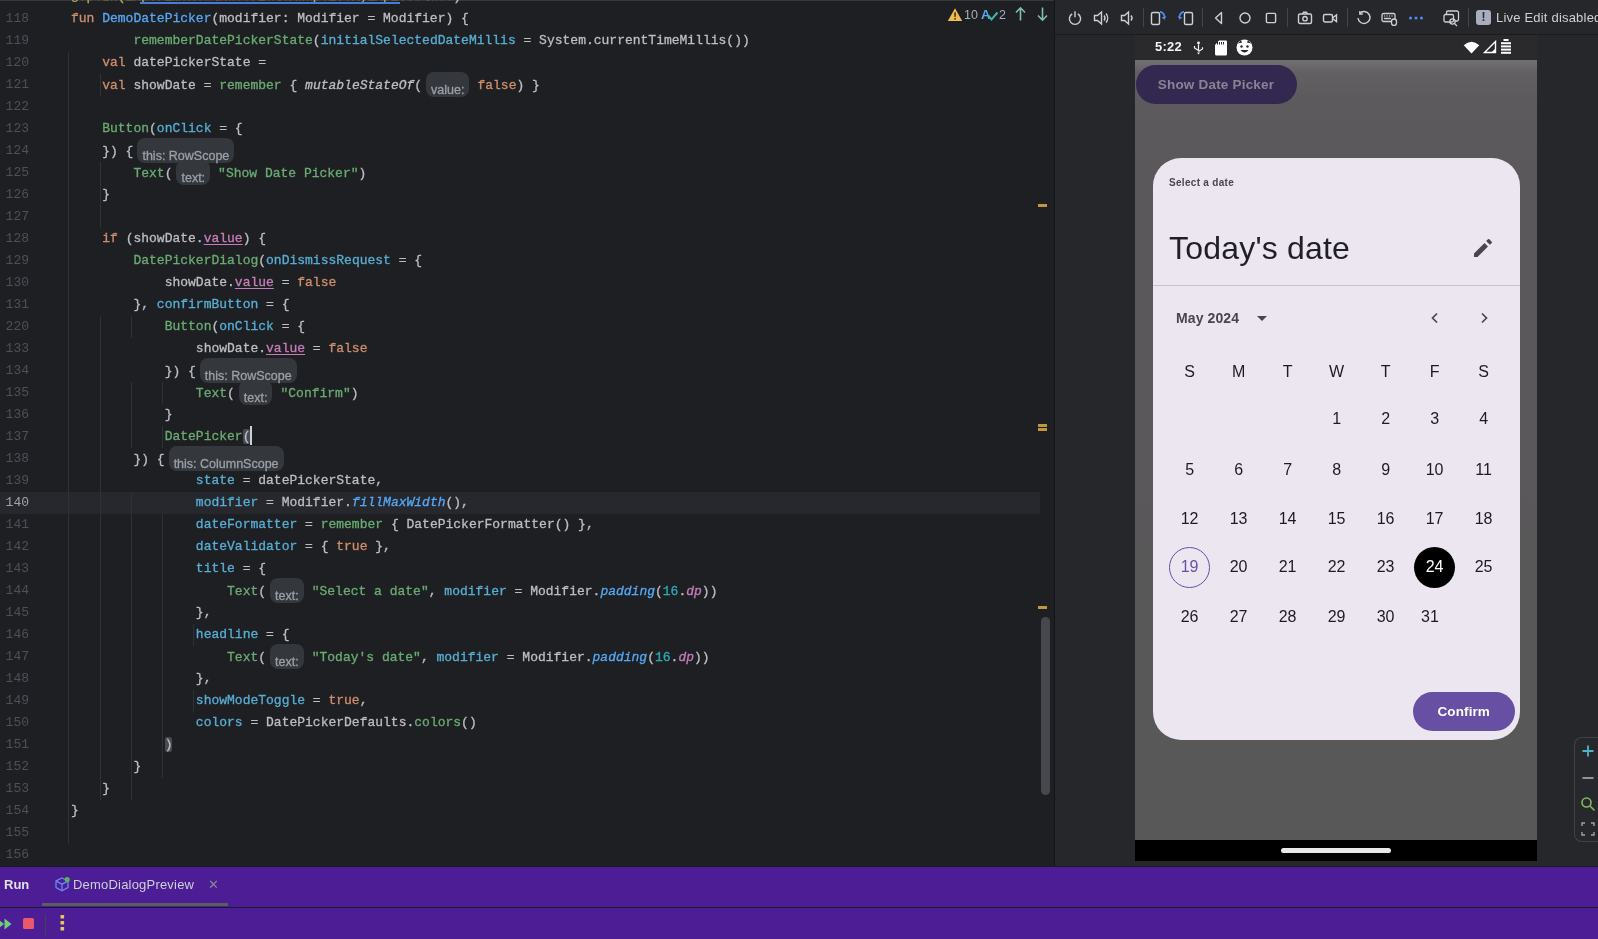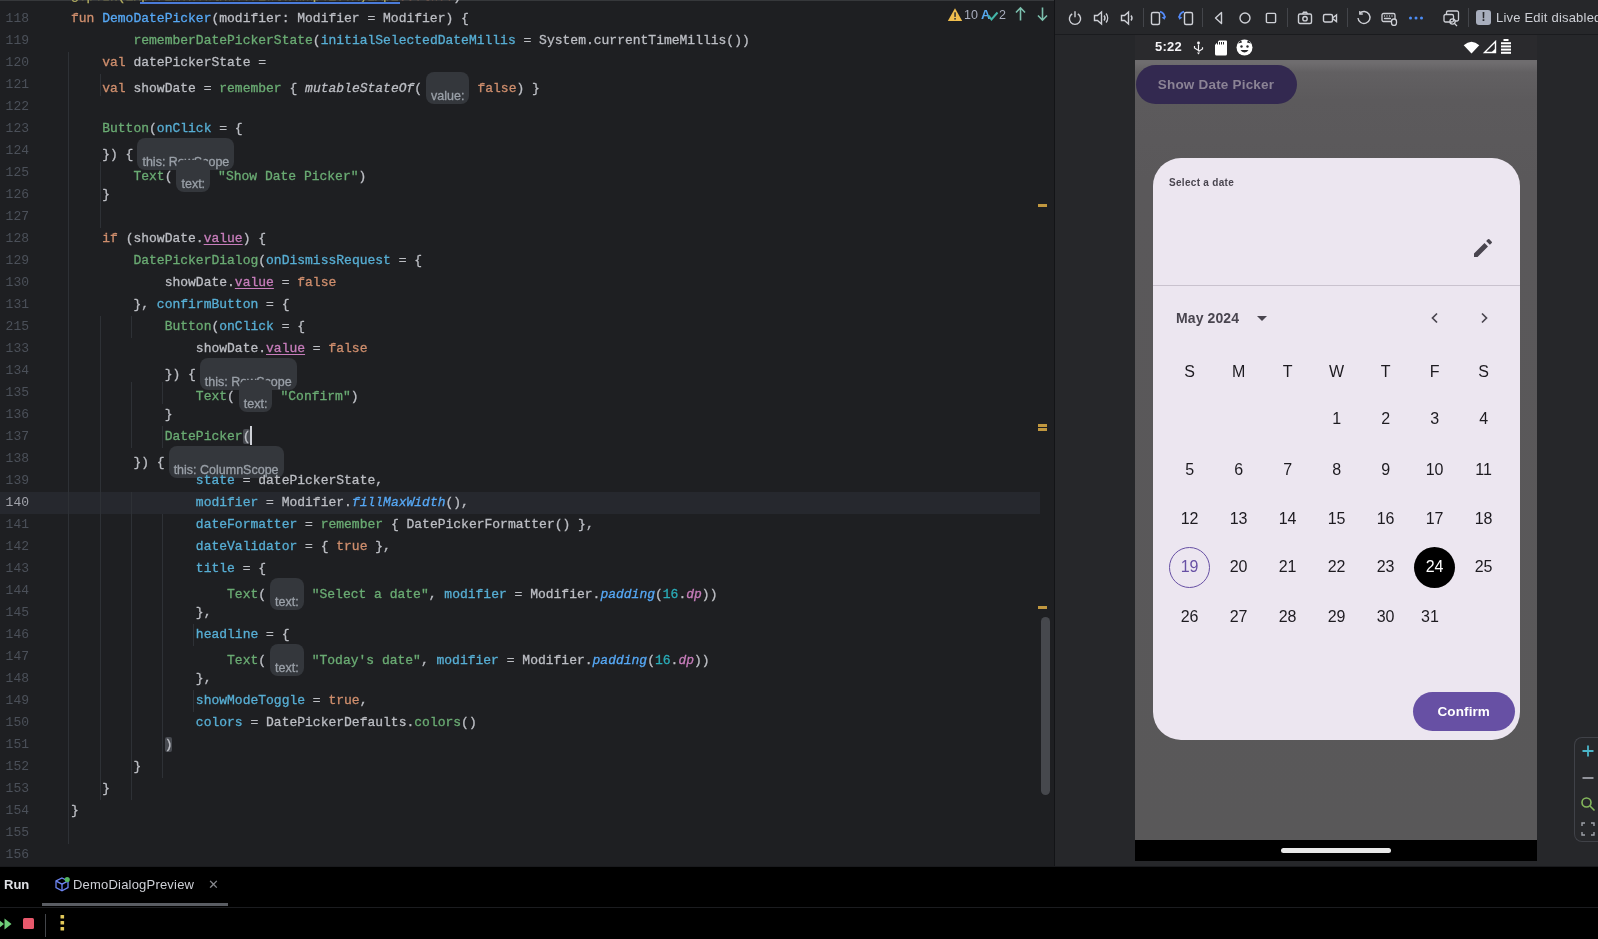--- a/index.html
+++ b/index.html
@@ -12,21 +12,21 @@
 #gut{position:absolute;left:0;top:-14px;width:29px;text-align:right;font:13px/22px "Liberation Mono",monospace;color:#4B5059}
 #gut div{height:22px}
 #code{position:absolute;left:71px;top:-14px;font:13px/22px "Liberation Mono",monospace;color:#BCBEC4;-webkit-text-stroke:0.3px}
 .cl{height:22px;white-space:pre}
 .k{color:#CF8E6D}.g{color:#6AAB73}.s{color:#6AAB73}.n{color:#57AED4}
 .p{color:#C77DBB;text-decoration:underline;text-underline-offset:2px}
 .nm{color:#2AACB8}.e{color:#56A8F5;font-style:italic}.dp{color:#C77DBB;font-style:italic}
 .a{color:#B3AE60}.mi{font-style:italic}.fd{color:#56A8F5}
 .bm{background:#474A50;border-radius:2px}
 .ch{display:inline-block;vertical-align:middle;margin:-2px 8px 0 4px;height:25px;line-height:16px;
- padding:16px 5px;border-radius:8px;background:#34373C;color:#9AA0A8;
+ padding:10px 5px;border-radius:8px;background:#34373C;color:#9AA0A8;
  font:12.5px/16px "Liberation Sans",sans-serif;font-style:normal}
 .crt{display:inline-block;vertical-align:middle;width:2px;height:19px;margin-top:-3px;background:#CED0D6}
 #l117u{position:absolute;left:140px;top:2px;width:260px;height:2px;background:#4A7BD8}
 
 .mark{position:absolute;left:1038px;width:9px;height:3px;background:#C0973F}
 #thumb{position:absolute;left:1041px;top:617px;width:9px;height:178px;background:#46484D;border-radius:5px}
 
 #vsep{position:absolute;left:1054px;top:0;width:1px;height:866px;background:#131417}
 
 #panel{position:absolute;left:1055px;top:0;width:543px;height:866px;background:#26272A}
@@ -48,21 +48,21 @@
 #dlg .hd{position:absolute;left:16.5px;top:64px;font-size:32px;color:#211F26;letter-spacing:.2px}
 #dlg .div1{position:absolute;left:0;top:127px;width:367.5px;height:1px;background:#C9C2CE}
 #dlg .mon{position:absolute;left:23.5px;top:151px;font-size:14px;font-weight:bold;color:#49454F;letter-spacing:.1px}
 .cell{position:absolute;width:49px;height:49px;text-align:center;font-size:16px;color:#1D1B20;display:flex;align-items:center;justify-content:center}
 #c19{border:1px solid #6750A4;border-radius:50%;color:#6750A4}
 #c24{background:#000000;border-radius:50%;color:#FFF}
 #confirm{position:absolute;left:260.5px;top:534px;width:101.5px;height:39.5px;border-radius:20px;background:#6750A4;color:#FFF;font-size:13.5px;font-weight:bold;text-align:center;line-height:39.5px;letter-spacing:.1px}
 
 #ztb{position:absolute;left:519px;top:737px;width:34px;height:105px;background:#27282B;border:1px solid #404248;border-radius:8px 0 0 8px;border-right:none}
 
-#run{position:absolute;left:0;top:866px;width:1598px;height:73px;background:#000000;border-top:1px solid #191A1D}
+#run{position:absolute;left:0;top:866px;width:1598px;height:73px;background:#4c1d95;border-top:1px solid #191A1D}
 #run .rl{position:absolute;left:4px;top:10px;font-weight:bold;font-size:13px;color:#DFE1E5}
 #run .tabt{position:absolute;left:73px;top:10px;font-size:13px;color:#CED0D6;letter-spacing:.2px}
 #run .x{position:absolute;left:208px;top:10px;font-size:13px;color:#87898E}
 #run .tabu{position:absolute;left:42px;top:36px;width:186px;height:3px;background:#5A5D63}
 #run .rsep{position:absolute;left:0;top:40px;width:1598px;height:1px;background:#1B1C1F}
 #run .vsep2{position:absolute;left:45px;top:47px;width:1px;height:23px;background:#43454A}
 .abs{position:absolute}
 svg{display:block}
 </style></head><body>
 <div id="app">
@@ -91,21 +91,21 @@
 <div>122</div>
 <div>123</div>
 <div>124</div>
 <div>125</div>
 <div>126</div>
 <div>127</div>
 <div>128</div>
 <div>129</div>
 <div>130</div>
 <div>131</div>
-<div>215</div>
+<div>220</div>
 <div>133</div>
 <div>134</div>
 <div>135</div>
 <div>136</div>
 <div>137</div>
 <div>138</div>
 <div>139</div>
 <div style="color:#A1A3AB">140</div>
 <div>141</div>
 <div>142</div>
@@ -312,20 +312,21 @@
           <path d="M10 10 L14.5 14.5"></path>
         </svg>
   <svg class="abs" style="left:6px;top:84px" width="14" height="14" viewBox="0 0 14 14" stroke="#9DA0A8" stroke-width="1.4" fill="none">
           <path d="M1 4 V1 H4 M10 1 H13 V4 M13 10 V13 H10 M4 13 H1 V10"></path>
         </svg>
  </div>
 </div>
 
 <div id="dlg">
  <div class="lbl">Select a date</div>
+ <div class="hd" style="top:71.5px;line-height:38px">Today's date</div>
  <svg class="abs" style="left:318.5px;top:78.5px" width="24" height="24" viewBox="0 0 24 24" fill="#49454F">
         <path d="M3 17.5 V21 h3.5 L17 10.5 13.5 7 Z M20.7 7.04 a1 1 0 0 0 0-1.41 L18.37 3.3 a1 1 0 0 0 -1.41 0 L15.13 5.12 18.88 8.87 Z"></path>
       </svg>
  <div class="div1"></div>
  <div class="mon" style="top:152px">May 2024</div>
  <div class="abs" style="left:104px;top:158px;width:0;height:0;border-left:5.5px solid transparent;border-right:5.5px solid transparent;border-top:5.5px solid #49454F"></div>
  <svg class="abs" style="left:276px;top:154px" width="12" height="12" viewBox="0 0 12 12" stroke="#49454F" stroke-width="1.7" fill="none">
         <path d="M8 1.5 L3.5 6 L8 10.5"></path>
       </svg>
  <svg class="abs" style="left:325px;top:154px" width="12" height="12" viewBox="0 0 12 12" stroke="#49454F" stroke-width="1.7" fill="none">

